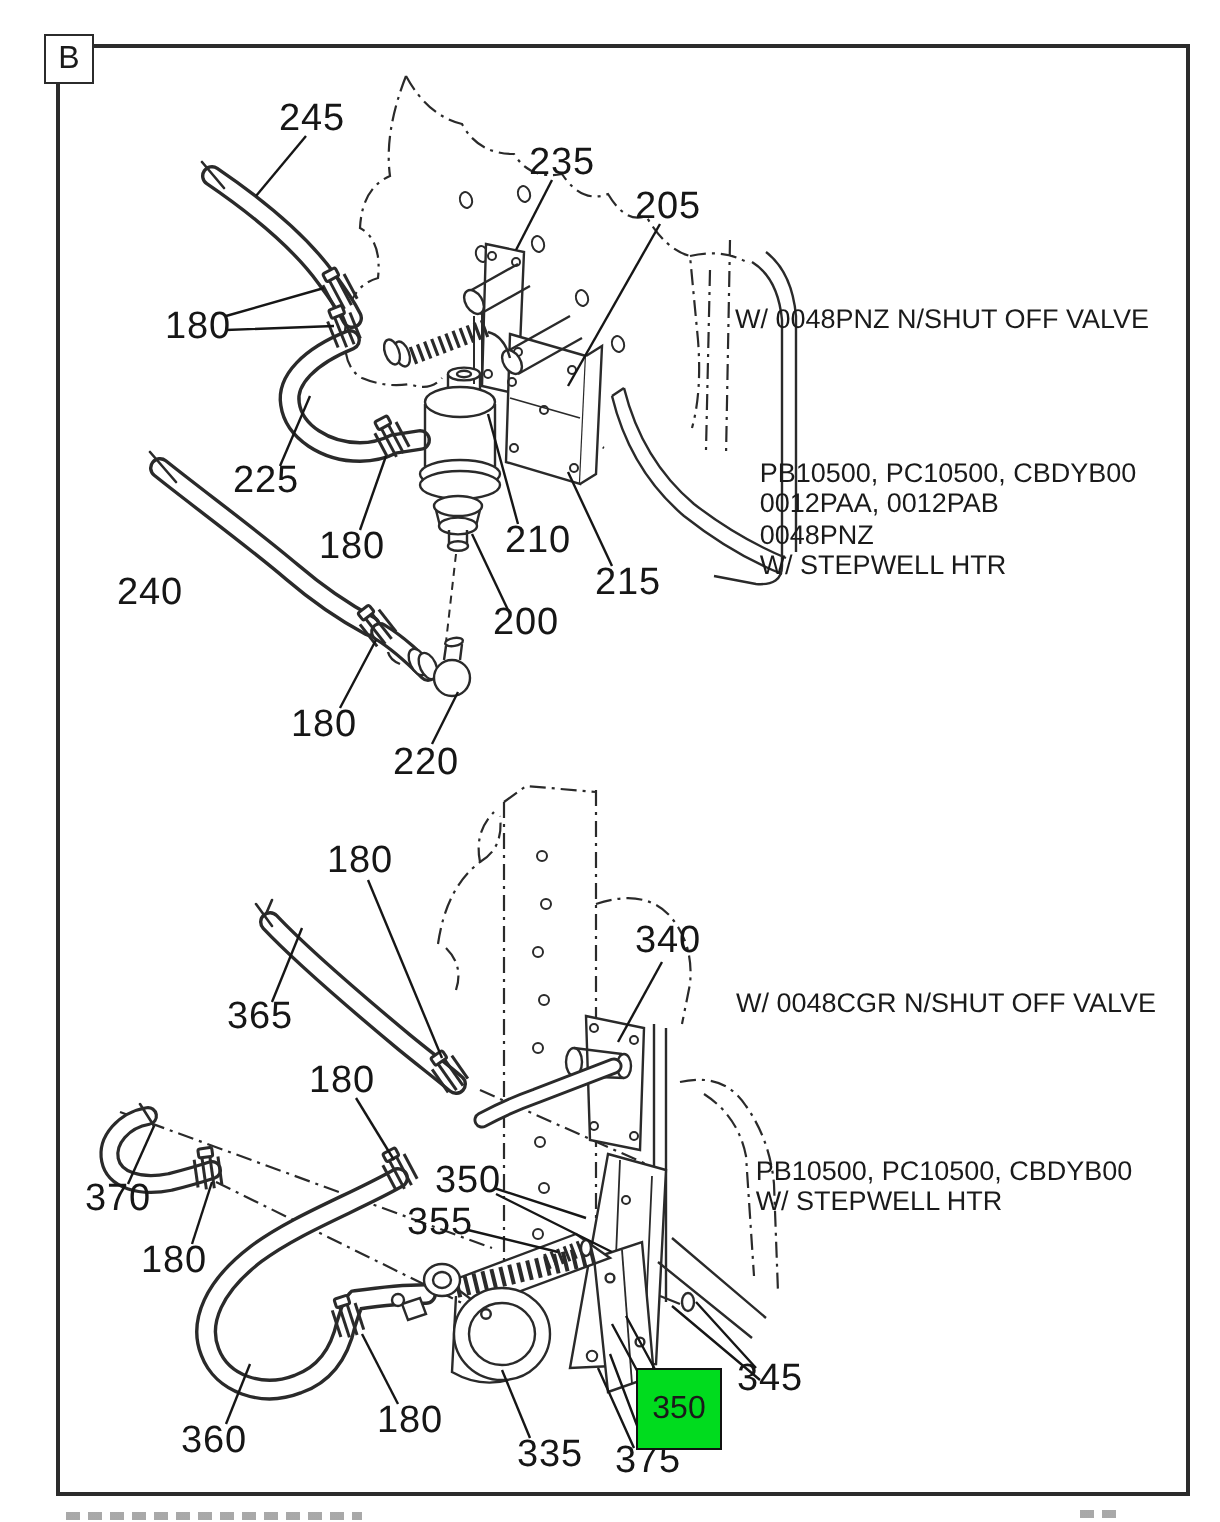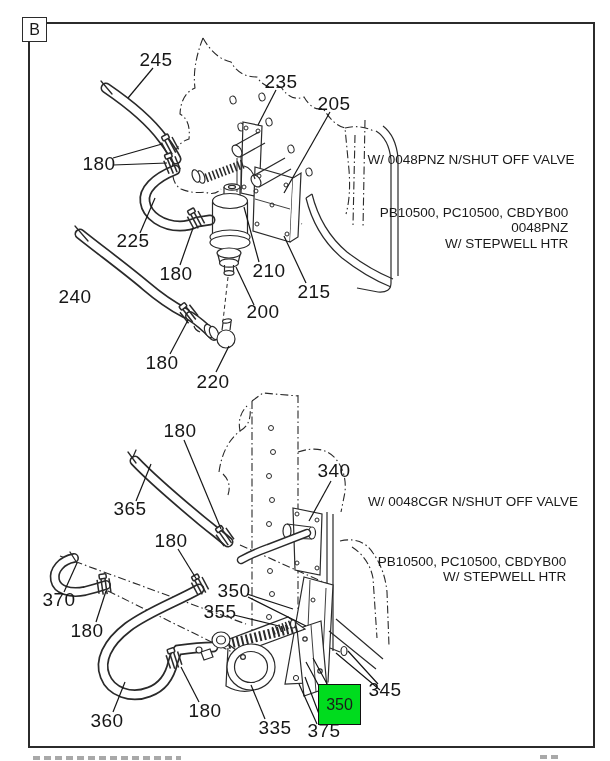--- a/index.html
+++ b/index.html
@@ -11,21 +11,21 @@
     border:2px solid #2b2b2b;background:transparent;}
   .corner-box{position:absolute;left:22px;top:17px;width:23px;height:23px;
     border:1.6px solid #2b2b2b;background:#fff;display:flex;align-items:center;
     justify-content:center;font-size:16px;z-index:5;}
   svg.art{position:absolute;left:0;top:0;z-index:1;}
   .callout{position:absolute;transform:translate(-50%,-50%);font-size:19px;
     letter-spacing:.4px;color:#161616;z-index:3;white-space:nowrap;}
   .note{position:absolute;transform:translateX(-50%);font-size:13.5px;
     white-space:nowrap;z-index:2;}
   .spec{position:absolute;transform:translateX(-50%);font-size:13.5px;
-    line-height:15.4px;text-align:right;white-space:nowrap;z-index:2;}
+    line-height:15.4px;text-align:left;white-space:nowrap;z-index:2;margin-top:24px;}
   .hl-box{position:absolute;left:318px;top:684px;width:41px;height:39px;
     background:#00DC1E;border:1.2px solid #111;display:flex;align-items:center;
     justify-content:center;font-size:16px;z-index:4;}
   .cropmark{position:absolute;height:4px;opacity:.75;z-index:2;
     background-image:repeating-linear-gradient(90deg,#8c8c8c 0 7px,transparent 7px 11px);}
   .cropmark.left{left:33px;top:756px;width:148px;}
   .cropmark.right{left:540px;top:755px;width:22px;}
 </style>
 </head>
 <body>
@@ -283,20 +283,21 @@
 <div class="callout" style="left:75px;top:297px">240</div>
 <div class="callout" style="left:269px;top:271px">210</div>
 <div class="callout" style="left:314px;top:292px">215</div>
 <div class="callout" style="left:263px;top:312px">200</div>
 <div class="callout" style="left:162px;top:363px">180</div>
 <div class="callout" style="left:213px;top:382px">220</div>
 
 <div class="note" style="left:471px;top:152px">W/ 0048PNZ N/SHUT OFF VALVE</div>
 <div class="spec" style="left:474px;top:205px">
   <div>PB10500, PC10500, CBDYB00</div>
+  <div>0012PAA, 0012PAB</div>
   <div>0048PNZ</div>
   <div>W/ STEPWELL HTR</div>
 </div>
 
 <div class="callout" style="left:180px;top:431px">180</div>
 <div class="callout" style="left:334px;top:471px">340</div>
 <div class="callout" style="left:130px;top:509px">365</div>
 <div class="callout" style="left:171px;top:541px">180</div>
 <div class="callout" style="left:234px;top:591px">350</div>
 <div class="callout" style="left:220px;top:612px">355</div>

